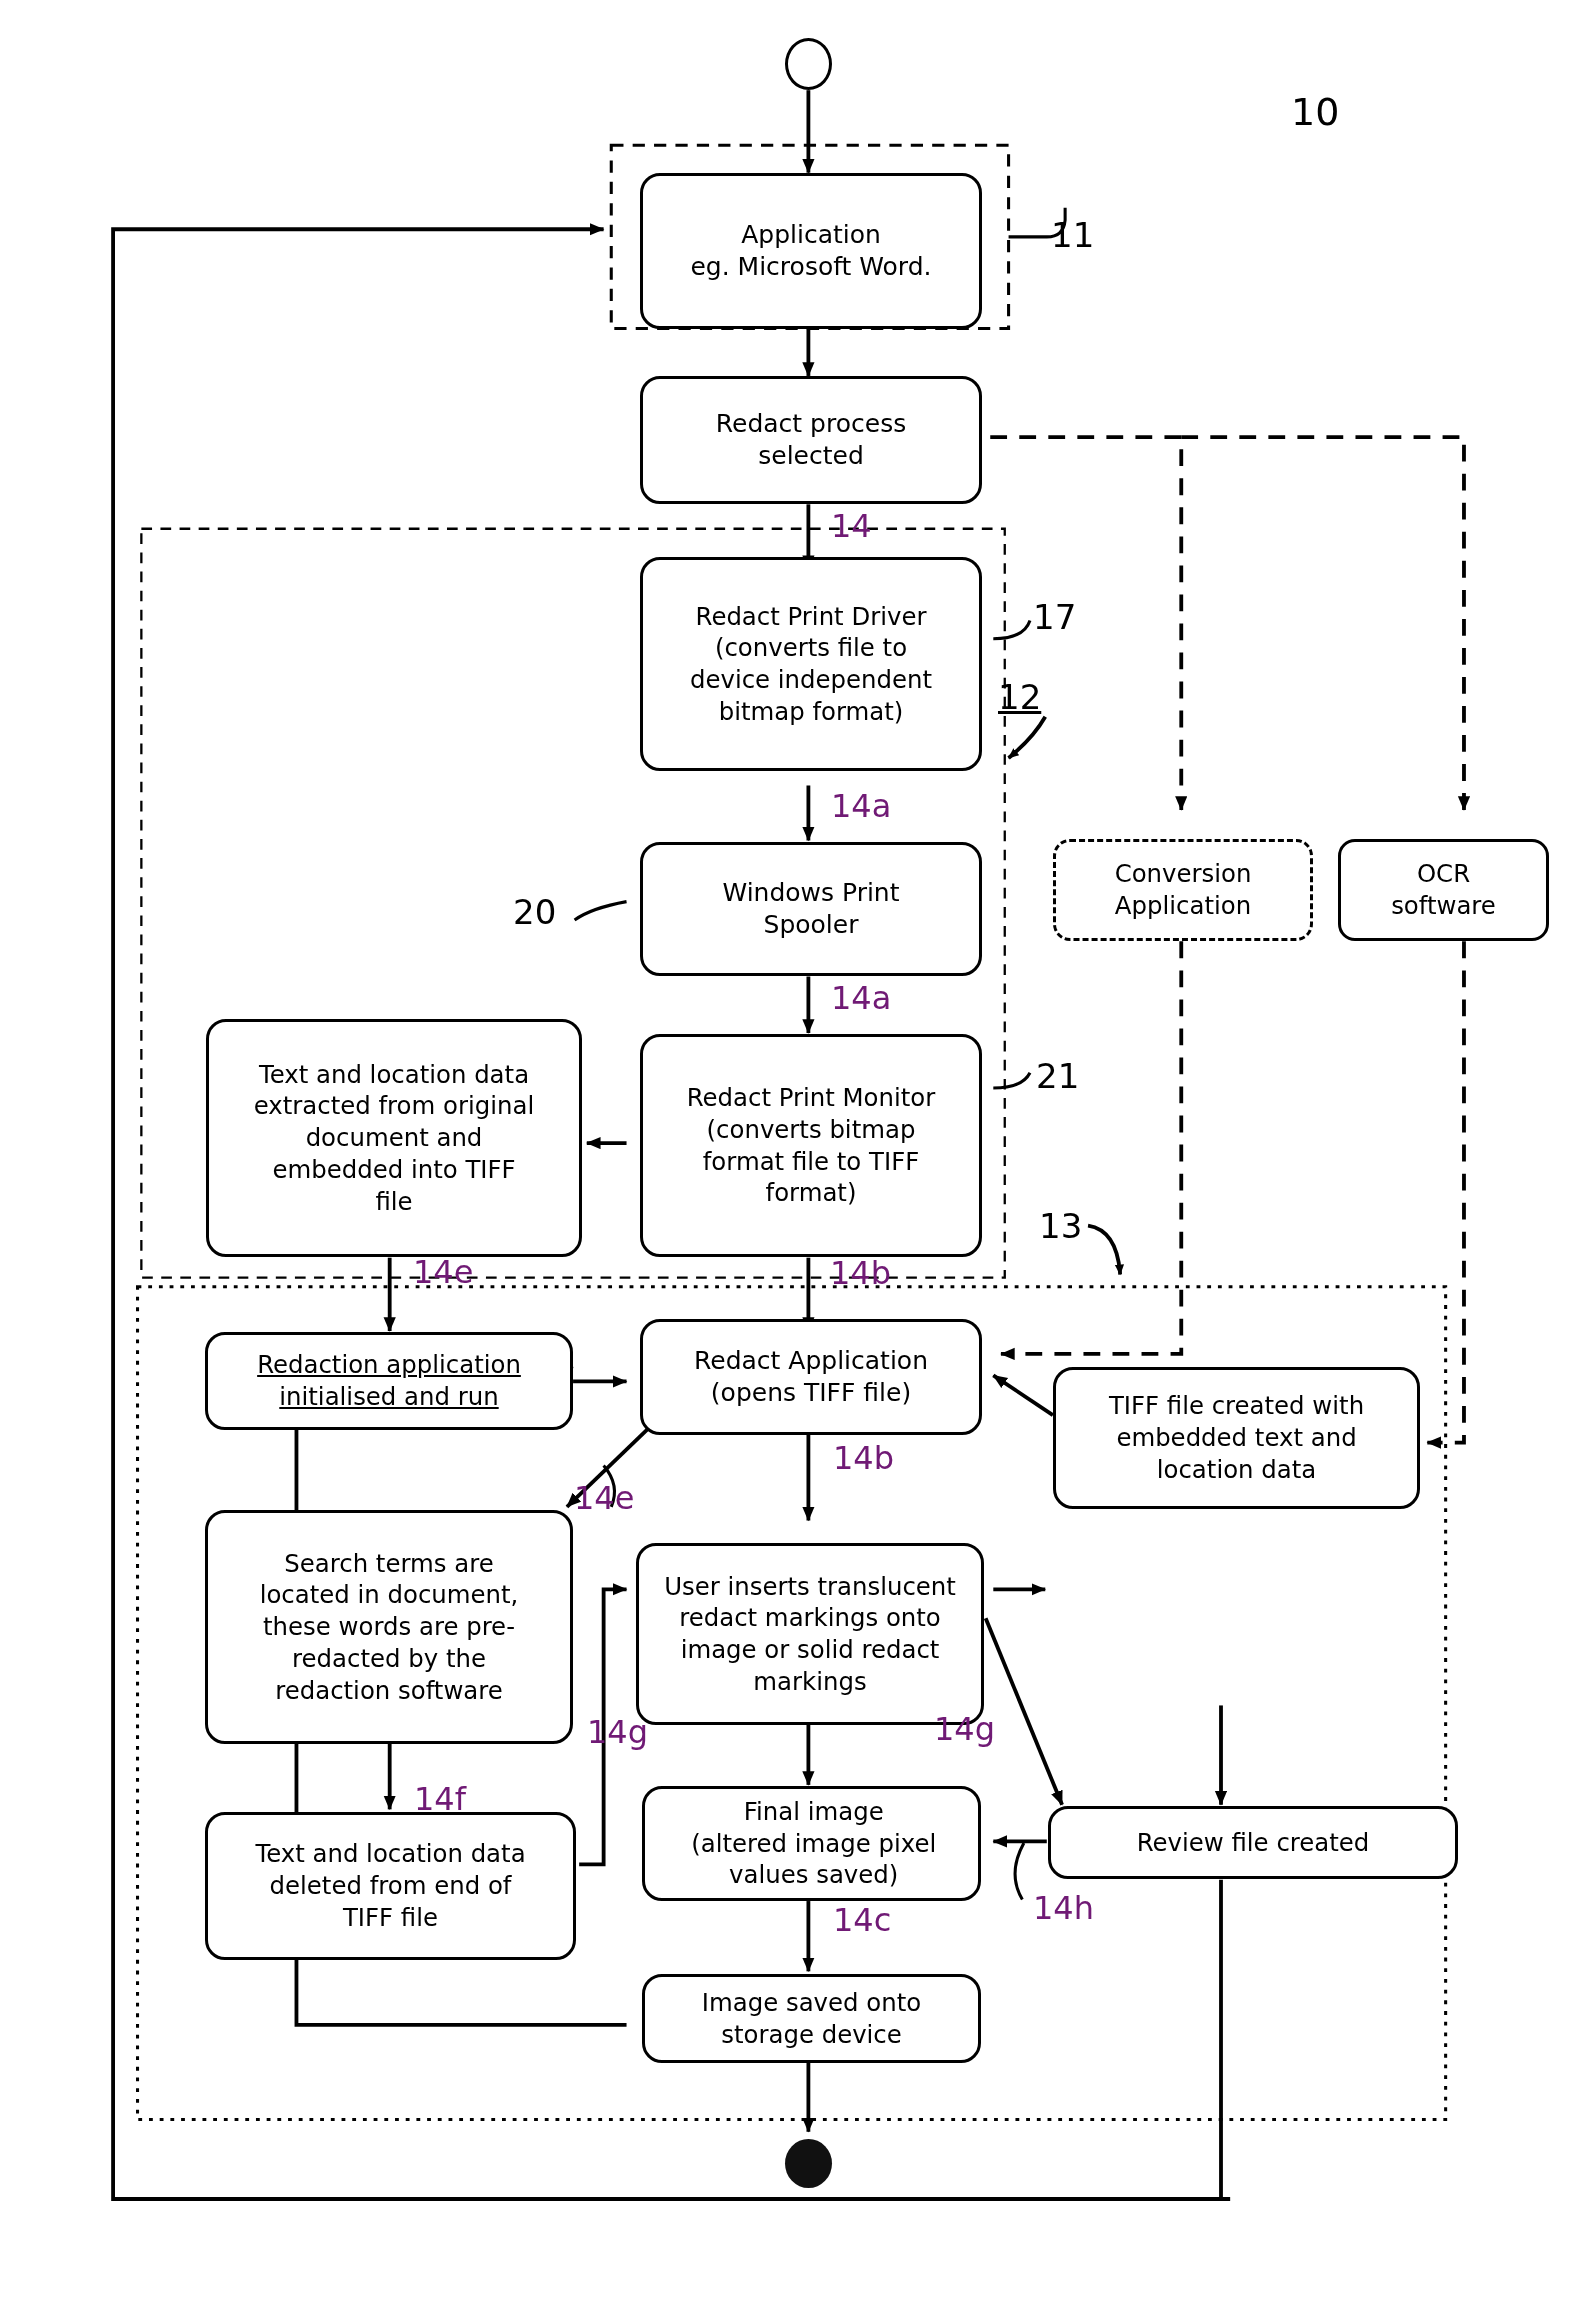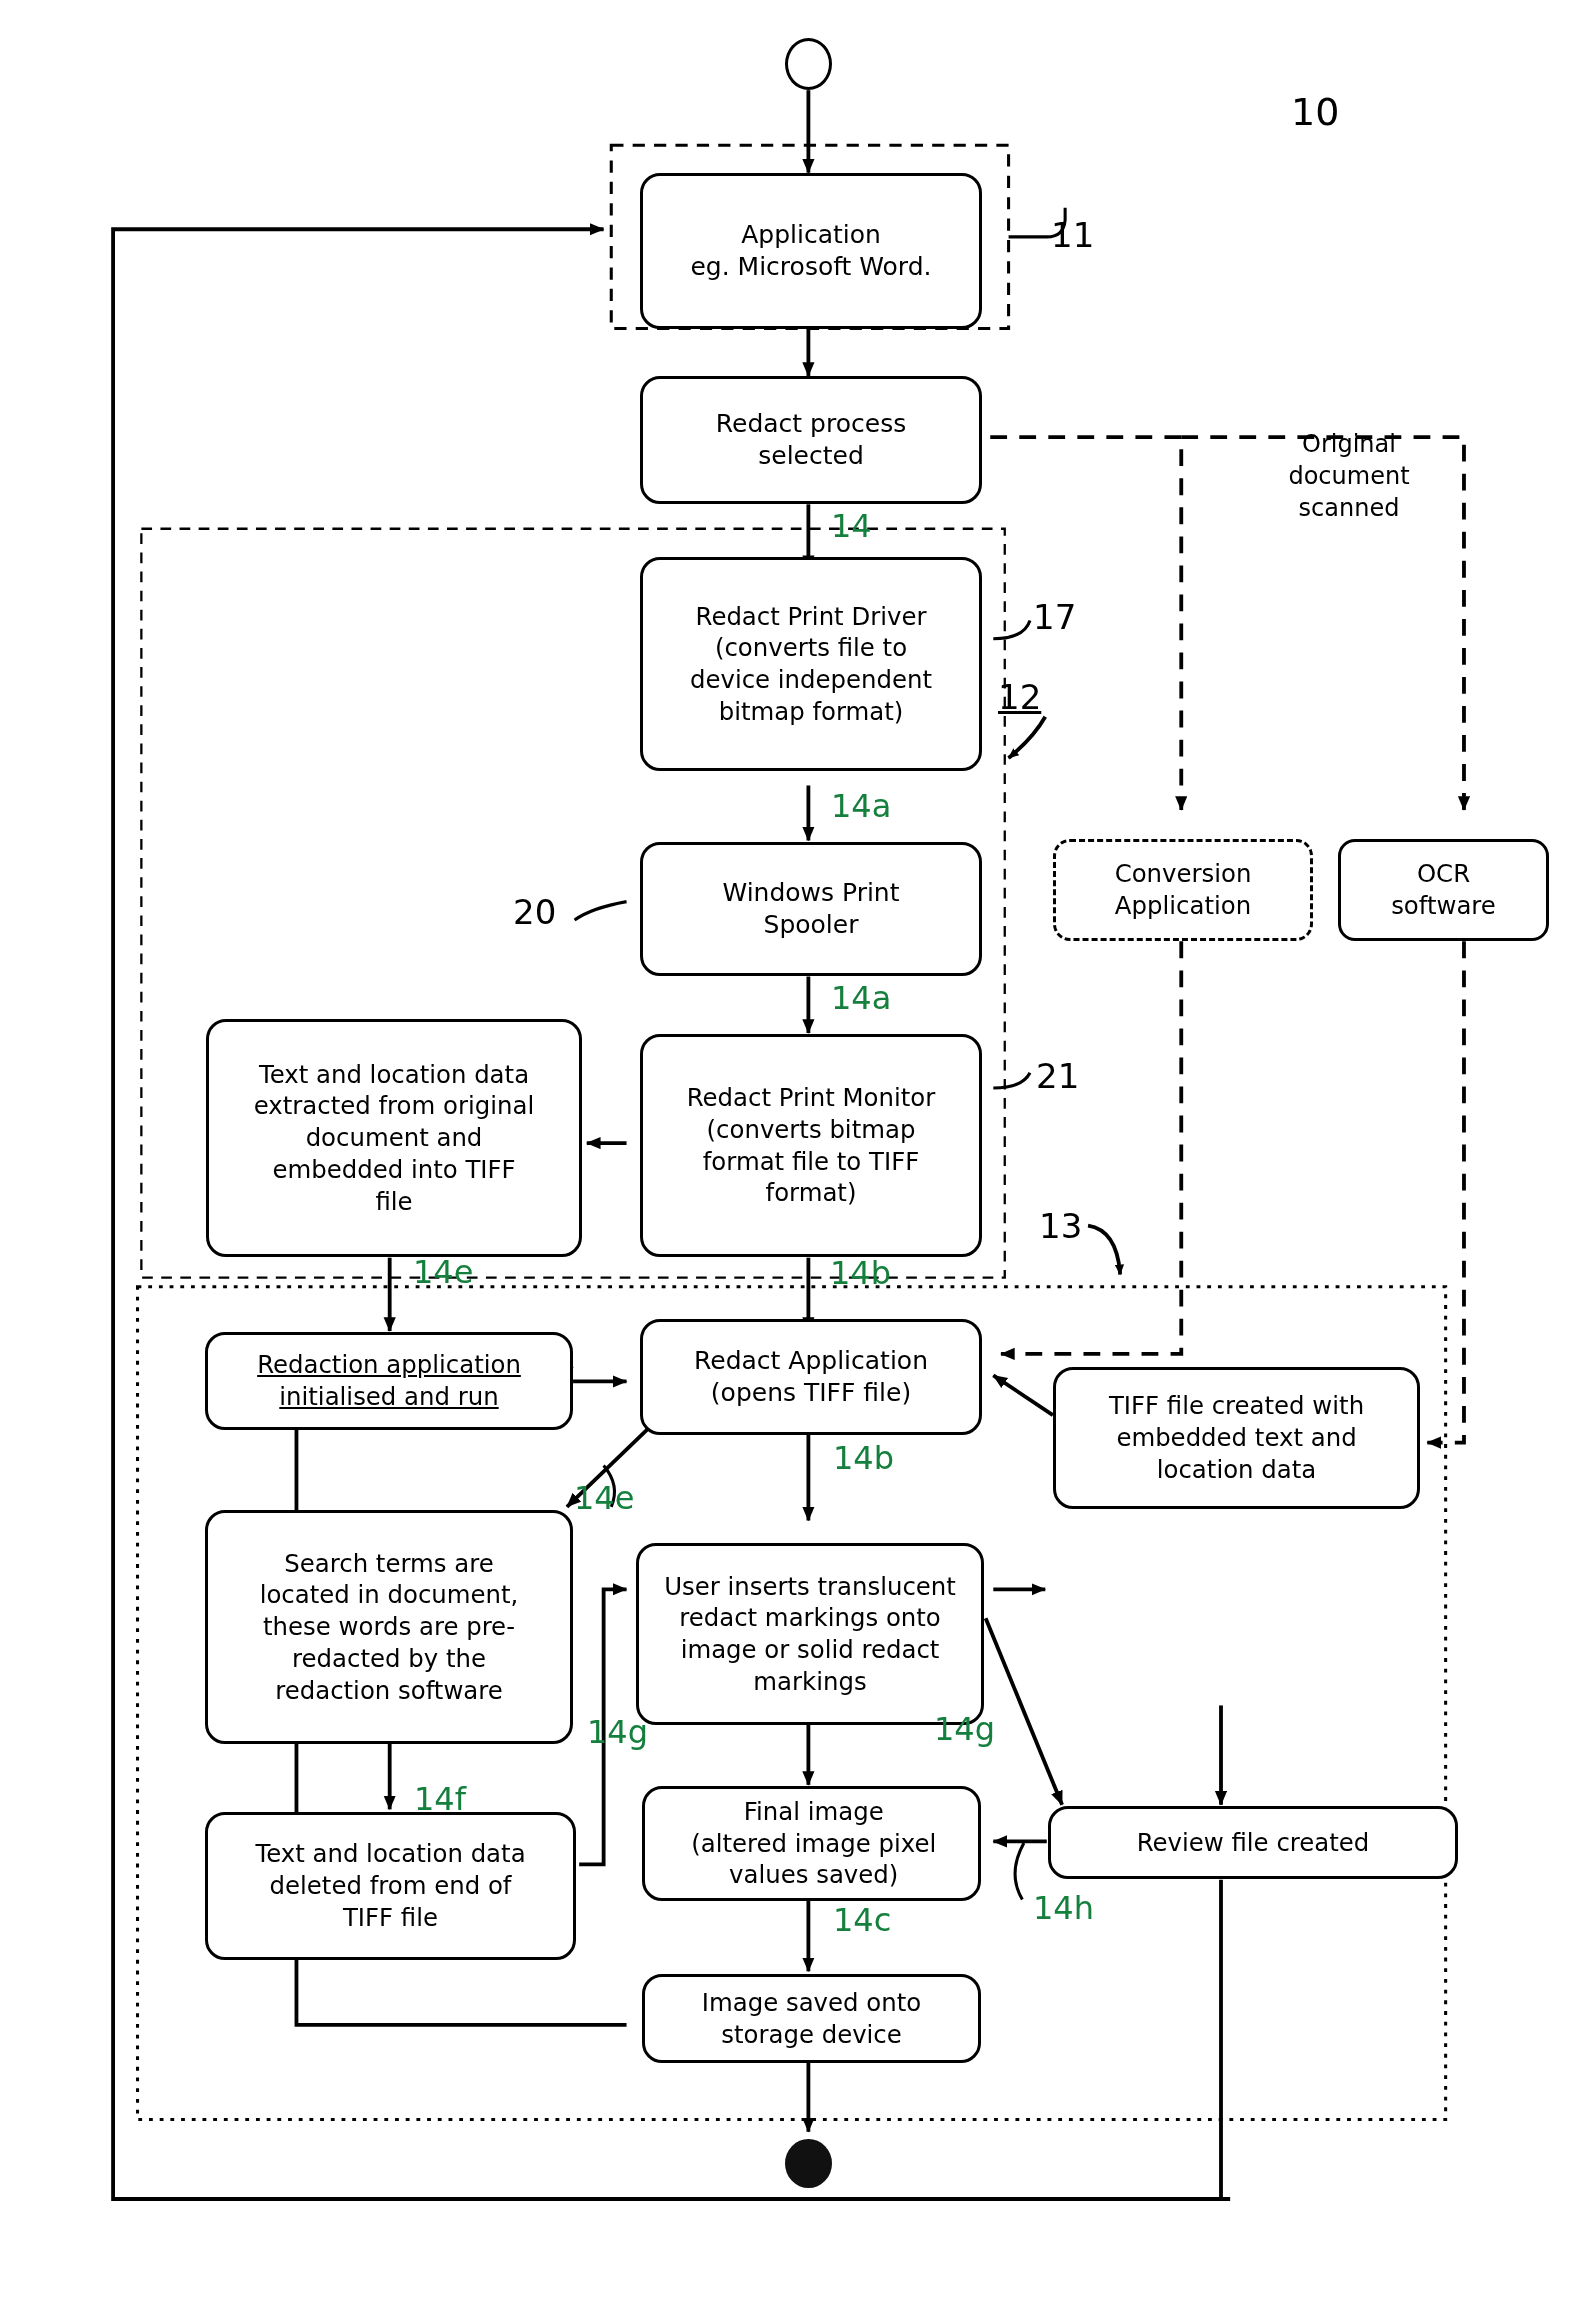--- a/index.html
+++ b/index.html
@@ -26,21 +26,21 @@
   .reflabel{
     position:absolute;
     font-size:34px;
     color:#000;
     font-family:"DejaVu Sans", sans-serif;
     white-space:nowrap;
   }
   .steplabel{
     position:absolute;
     font-size:32px;
-    color:#15803d;
+    color:#701a75;
     white-space:nowrap;
   }
   .freetext{
     position:absolute;
     font-size:24px;
     color:#000;
     text-align:center;
     line-height:1.34;
   }
   .startnode{
@@ -219,21 +219,20 @@
   </div>
 
   <div class="node" style="left:1048px;top:1806px;width:410px;height:73px;font-size:24.4px;">
     <span>Review file created</span>
   </div>
 
   <div class="node" style="left:642px;top:1974px;width:339px;height:89px;font-size:24.4px;">
     <span>Image saved onto<br>storage device</span>
   </div>
 
-  <div class="freetext" style="left:1261px;top:428px;width:176px;">Original<br>document<br>scanned</div>
 
   <div class="reflabel" style="left:1051px;top:215px;">11</div>
   <div class="reflabel" style="left:1291px;top:90px;font-size:38px;">10</div>
   <div class="reflabel" style="left:1033px;top:597px;">17</div>
   <div class="reflabel" style="left:998px;top:677px;text-decoration:underline;">12</div>
   <div class="reflabel" style="left:513px;top:892px;">20</div>
   <div class="reflabel" style="left:1036px;top:1056px;">21</div>
   <div class="reflabel" style="left:1039px;top:1206px;">13</div>
 
   <div class="steplabel" style="left:831px;top:507px;">14</div>

